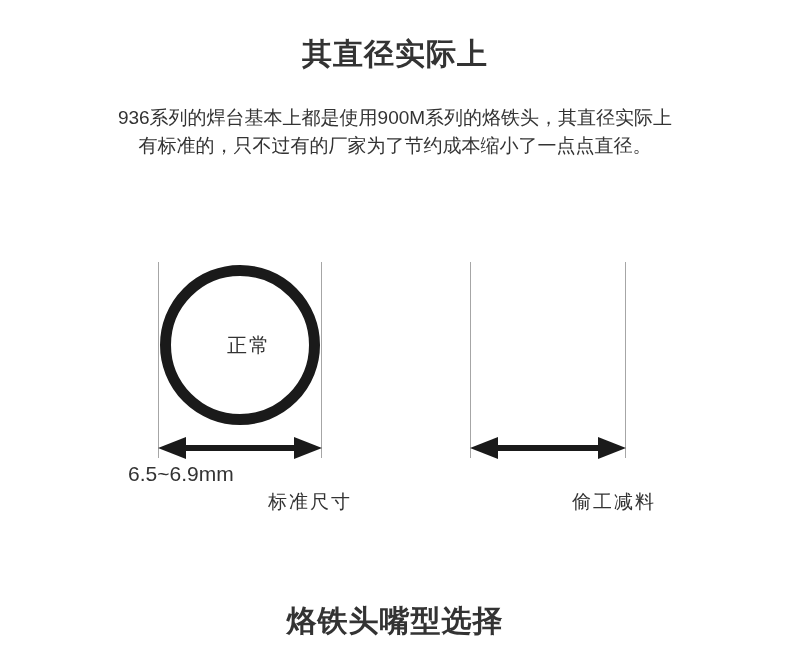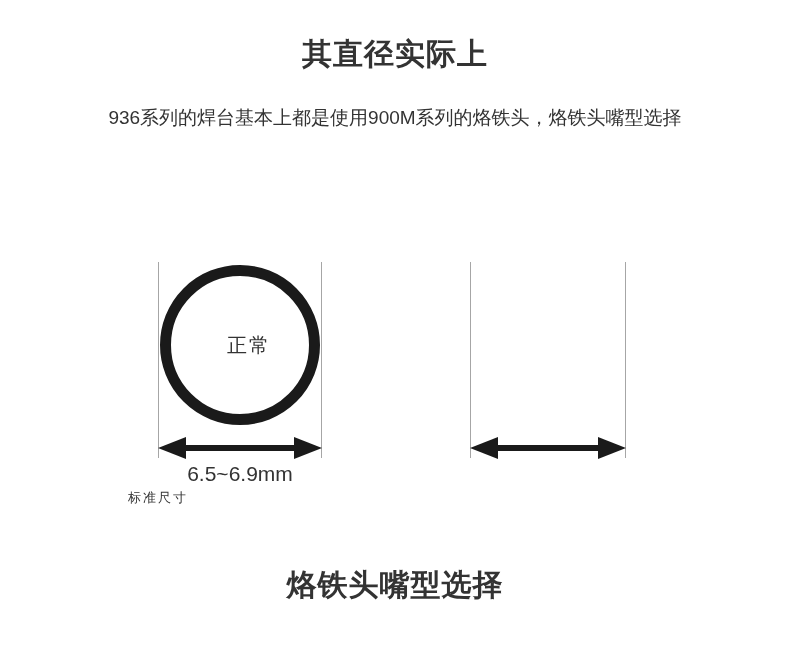--- a/index.html
+++ b/index.html
@@ -22,21 +22,21 @@
   .title {
     position: absolute;
     left: 0; right: 0;
     text-align: center;
     font-size: 30px;
     font-weight: 700;
     letter-spacing: 1px;
     color: var(--text);
   }
   .title-top { top: 34px; }
-  .title-bottom { top: 565px; }
+  .title-bottom { top: 601px; }
   .para {
     position: absolute;
     top: 104px;
     left: 0; right: 0;
     text-align: center;
     font-size: 19px;
     line-height: 28px;
     font-weight: 400;
     color: var(--text);
   }
@@ -69,43 +69,44 @@
     position: absolute;
     left: 0;
     top: 174px;
     display: block;
   }
   .arrow polygon, .arrow rect { fill: var(--graphic); }
   .measure {
     position: absolute;
     top: 200px;
     left: -30px; right: -30px;
-    text-align: center;
+    text-align: left;
     font-size: 21px;
     color: var(--text);
   }
   .caption {
     position: absolute;
     top: 227px;
     left: -30px; right: -30px;
-    text-align: left;
-    font-size: 13px;
+    text-align: right;
+    font-size: 19px;
     letter-spacing: 2px;
     color: var(--text);
   }
 </style>
 </head>
 <body>
 
 <div class="page">
 
   <h1 class="title title-top">其直径实际上</h1>
 
   <div class="para">
-    <div>936系列的焊台基本上都是使用900M系列的烙铁头，烙铁头嘴型选择</div>
+    <div>936系列的焊台基本上都是使用900M系列的烙铁头，其直径实际上</div>
+    <div>有标准的，只不过有的厂家为了节约成本缩小了一点点直径。</div>
   </div>
 
   <div class="figure figure-left">
     <div class="guide guide-l"></div>
     <div class="guide guide-r"></div>
     <div class="circle circle-normal">
       <span class="circle-label">正常</span>
     </div>
     <svg class="arrow" width="164" height="24" viewBox="0 0 164 24">
       <polygon points="0,12 28,1 28,23"></polygon>
@@ -117,17 +118,18 @@
   </div>
 
   <div class="figure figure-right">
     <div class="guide guide-l"></div>
     <div class="guide guide-r"></div>
     <svg class="arrow" width="156" height="24" viewBox="0 0 156 24">
       <polygon points="0,12 28,1 28,23"></polygon>
       <rect x="26" y="9" width="104" height="6"></rect>
       <polygon points="156,12 128,1 128,23"></polygon>
     </svg>
+    <div class="caption">偷工减料</div>
   </div>
 
   <h2 class="title title-bottom">烙铁头嘴型选择</h2>
 
 </div>
 
 </body></html>

